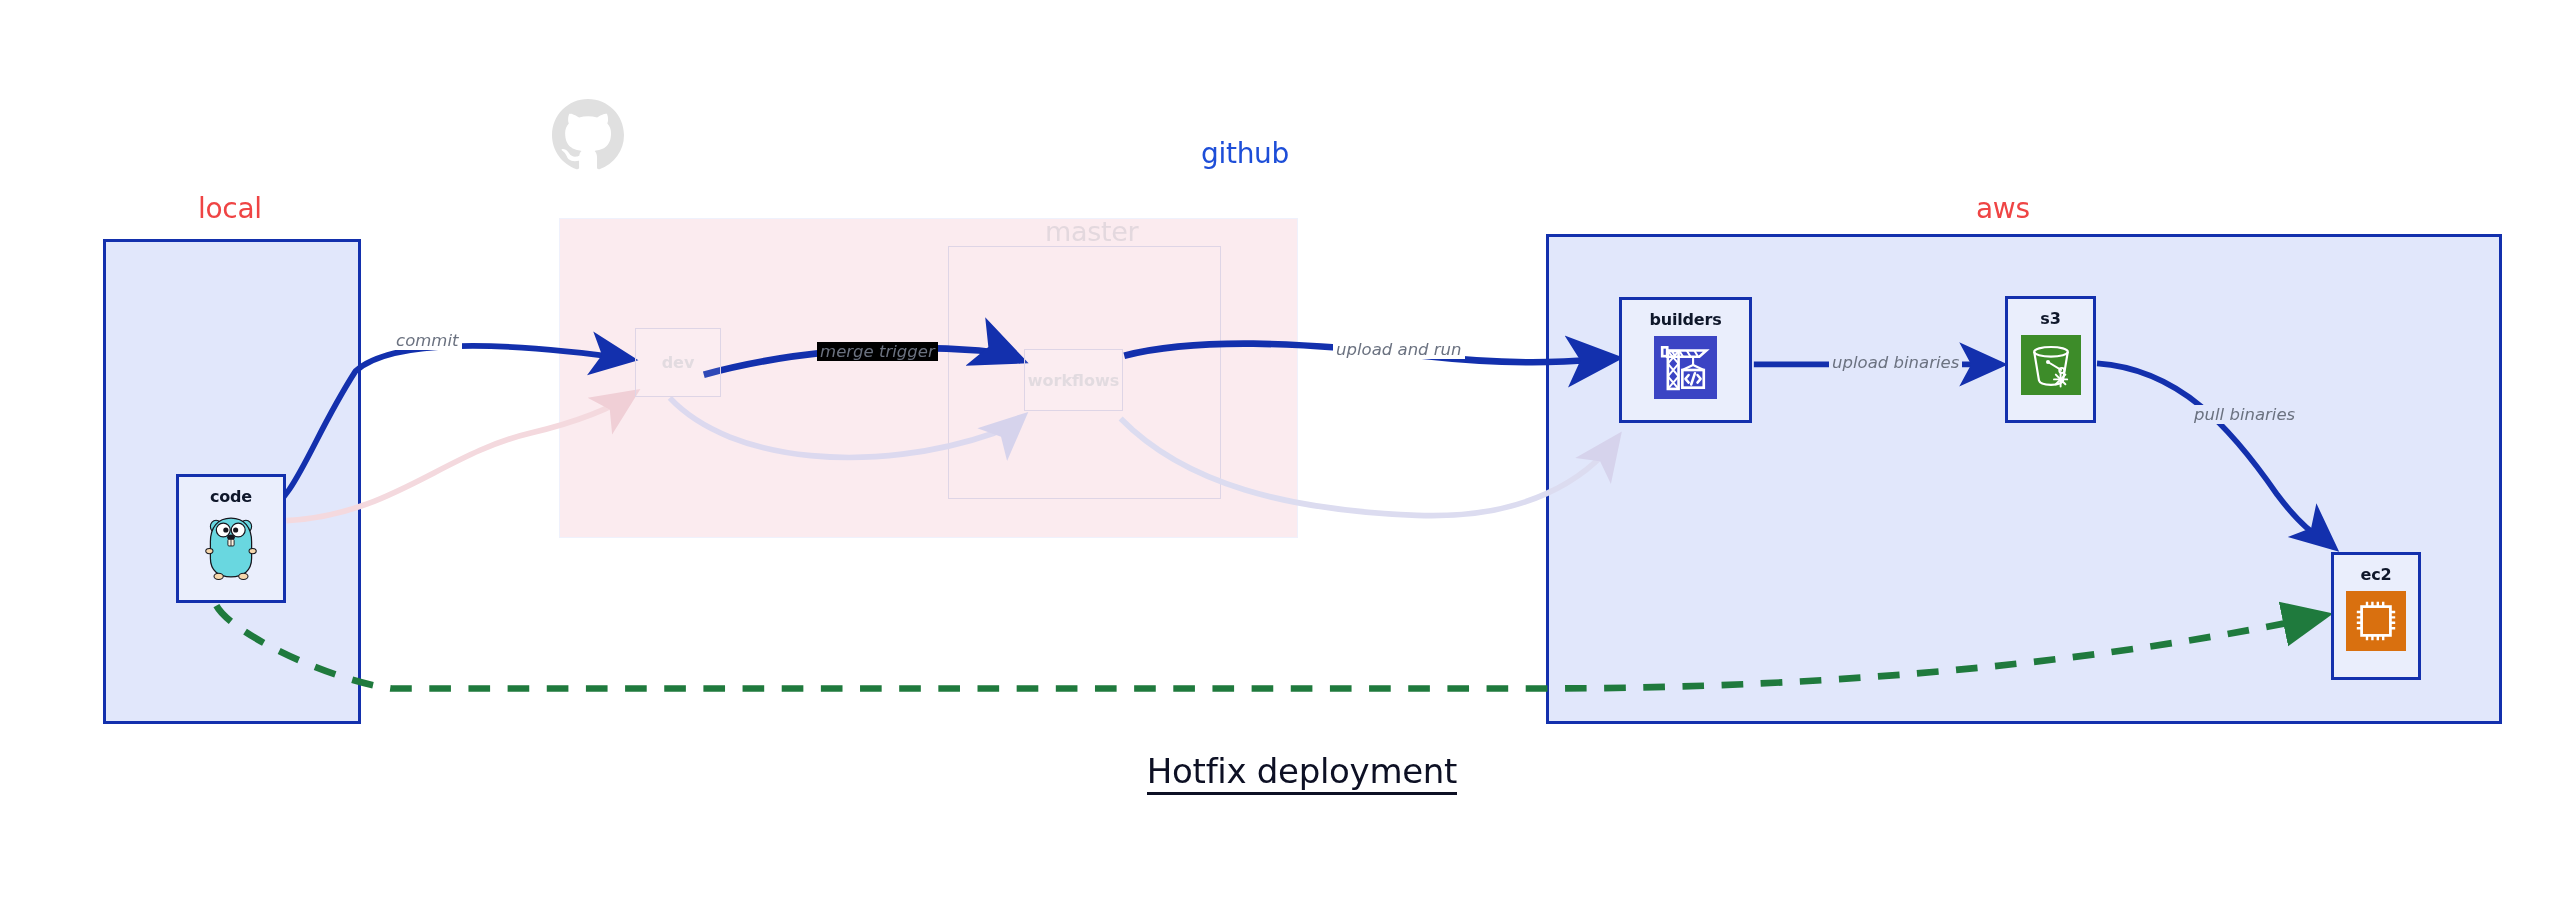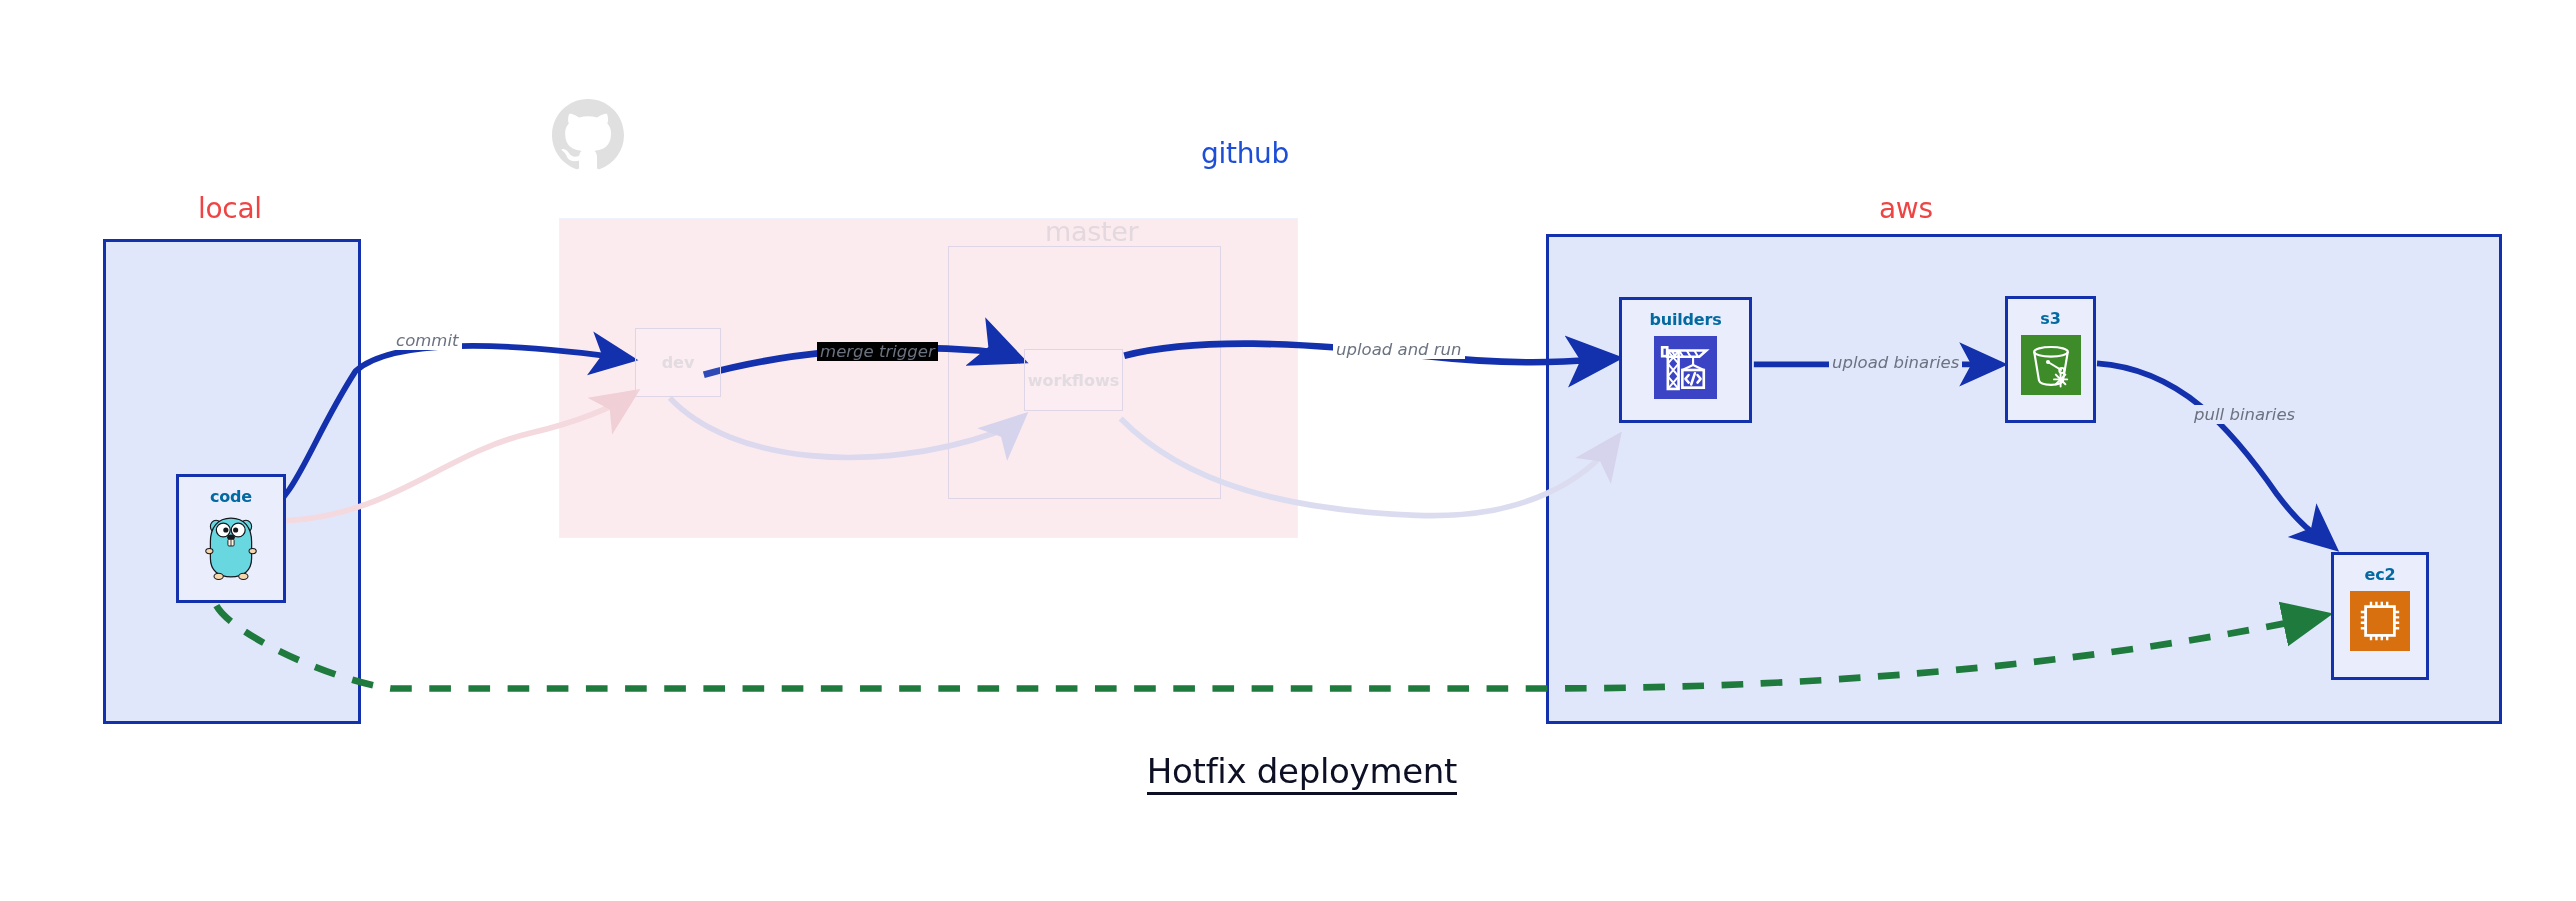--- a/index.html
+++ b/index.html
@@ -73,50 +73,50 @@
     color: #e3d8de;
   }
 
   #group-aws {
     left: 1546px; top: 234px;
     width: 956px; height: 490px;
     background: #e1e7fb;
     border: 3.6px solid #1330ad;
   }
   #label-aws {
-    left: 1879px; top: 192px;
+    left: 1976px; top: 192px;
   }
 
   
   .node {
     position: absolute;
     box-sizing: border-box;
     background: #eaeefc;
     border: 3.6px solid #1330ad;
     display: flex;
     flex-direction: column;
     align-items: center;
   }
   .node-label {
     font-family: "DejaVu Sans", sans-serif;
     font-weight: bold;
     font-size: 16px;
-    color: #0369a1;
+    color: #0f172a;
     margin-top: 10.3px;
     letter-spacing: -0.2px;
     white-space: nowrap;
   }
   .node-icon {
     margin-top: 7.2px;
   }
 
   #node-code  { left: 176px;  top: 474px;  width: 110px; height: 129px; }
   #node-builders { left: 1619px; top: 297px;  width: 133px; height: 126px; }
   #node-s3    { left: 2005px; top: 296px;  width: 91px; height: 127px; }
-  #node-ec2   { left: 2331px; top: 552px; width: 98px; height: 128px; }
+  #node-ec2   { left: 2331px; top: 552px; width: 90px; height: 128px; }
 
   
   .node-faded {
     position: absolute;
     box-sizing: border-box;
     background: rgba(255,255,255,0.12);
     border: 1.5px solid #ded5e6;
     display: flex;
     flex-direction: column;
     align-items: center;

